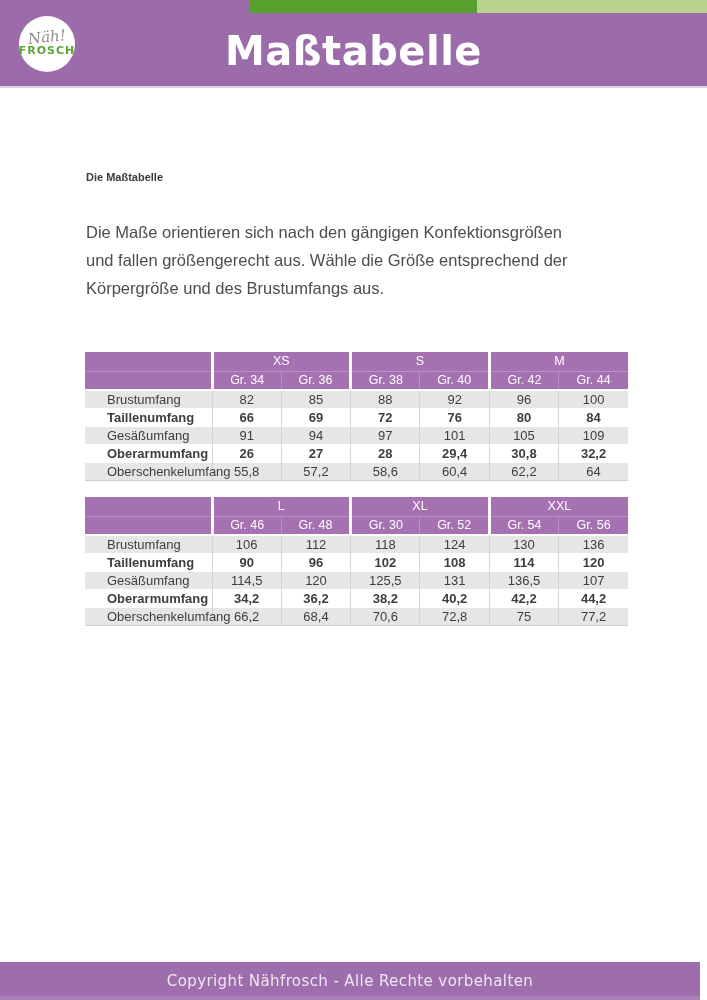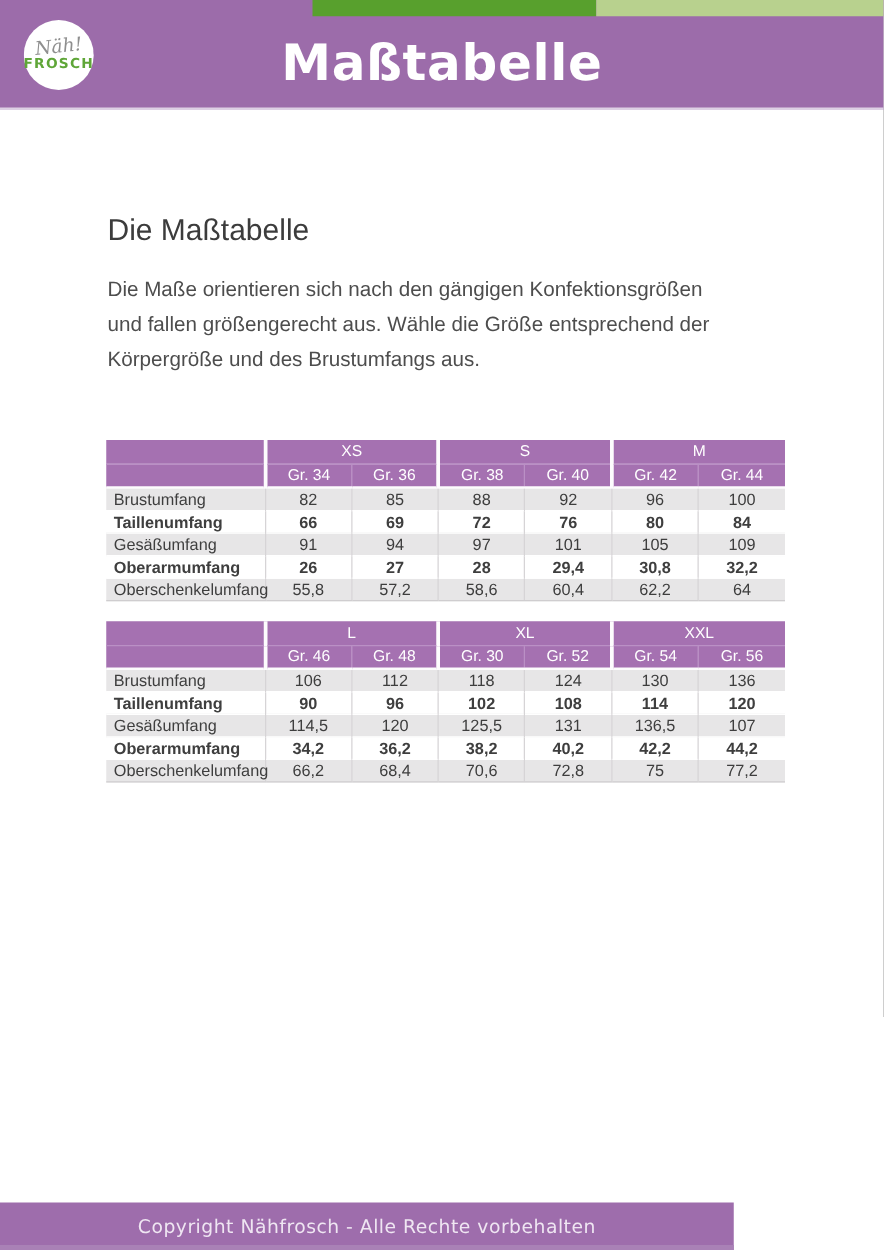--- a/index.html
+++ b/index.html
@@ -66,22 +66,22 @@
     font-weight: bold;
     font-size: 40px;
     color: #ffffff;
     letter-spacing: 0.5px;
   }
 
   
   .section-heading {
     position: absolute;
     left: 86px; top: 171px;
-    font-size: 24px;
-    font-weight: normal;
+    font-size: 11px;
+    font-weight: bold;
     color: #3c3c3c;
   }
   .intro {
     position: absolute;
     left: 86px; top: 218px;
     width: 560px;
     font-size: 16.5px;
     line-height: 28px;
     color: #4d4d4d;
     white-space: pre-line;
@@ -118,28 +118,28 @@
     padding: 0;
     text-align: center;
     color: #3e3e3e;
     background: #ffffff;
     border-top: 1.5px solid #ffffff;
   }
   .size-table tbody tr:first-child td { border-top: 2px solid #fdfcfd; }
   .size-table tbody td + td { border-left: 1.5px solid #d6d4d6; }
   .size-table tbody tr.gray td { background: #e7e6e7; }
   .size-table tbody tr.bold td { font-weight: bold; }
-  .size-table tbody td.label { text-align: left; padding-left: 6px; }
+  .size-table tbody td.label { text-align: left; padding-left: 22px; }
   .size-table tbody tr:last-child td { border-bottom: 1.5px solid #cfcdcf; margin-left: 28px; }
 
   
   .footer {
     position: absolute;
     left: 0; top: 962px;
-    width: 587px; height: 38px;
+    width: 700px; height: 38px;
     background: #9e6dac;
     display: flex;
     align-items: center;
     justify-content: center;
   }
   .footer::after {
     content: "";
     position: absolute;
     left: 0; bottom: 0;
     width: 100%; height: 4px;

